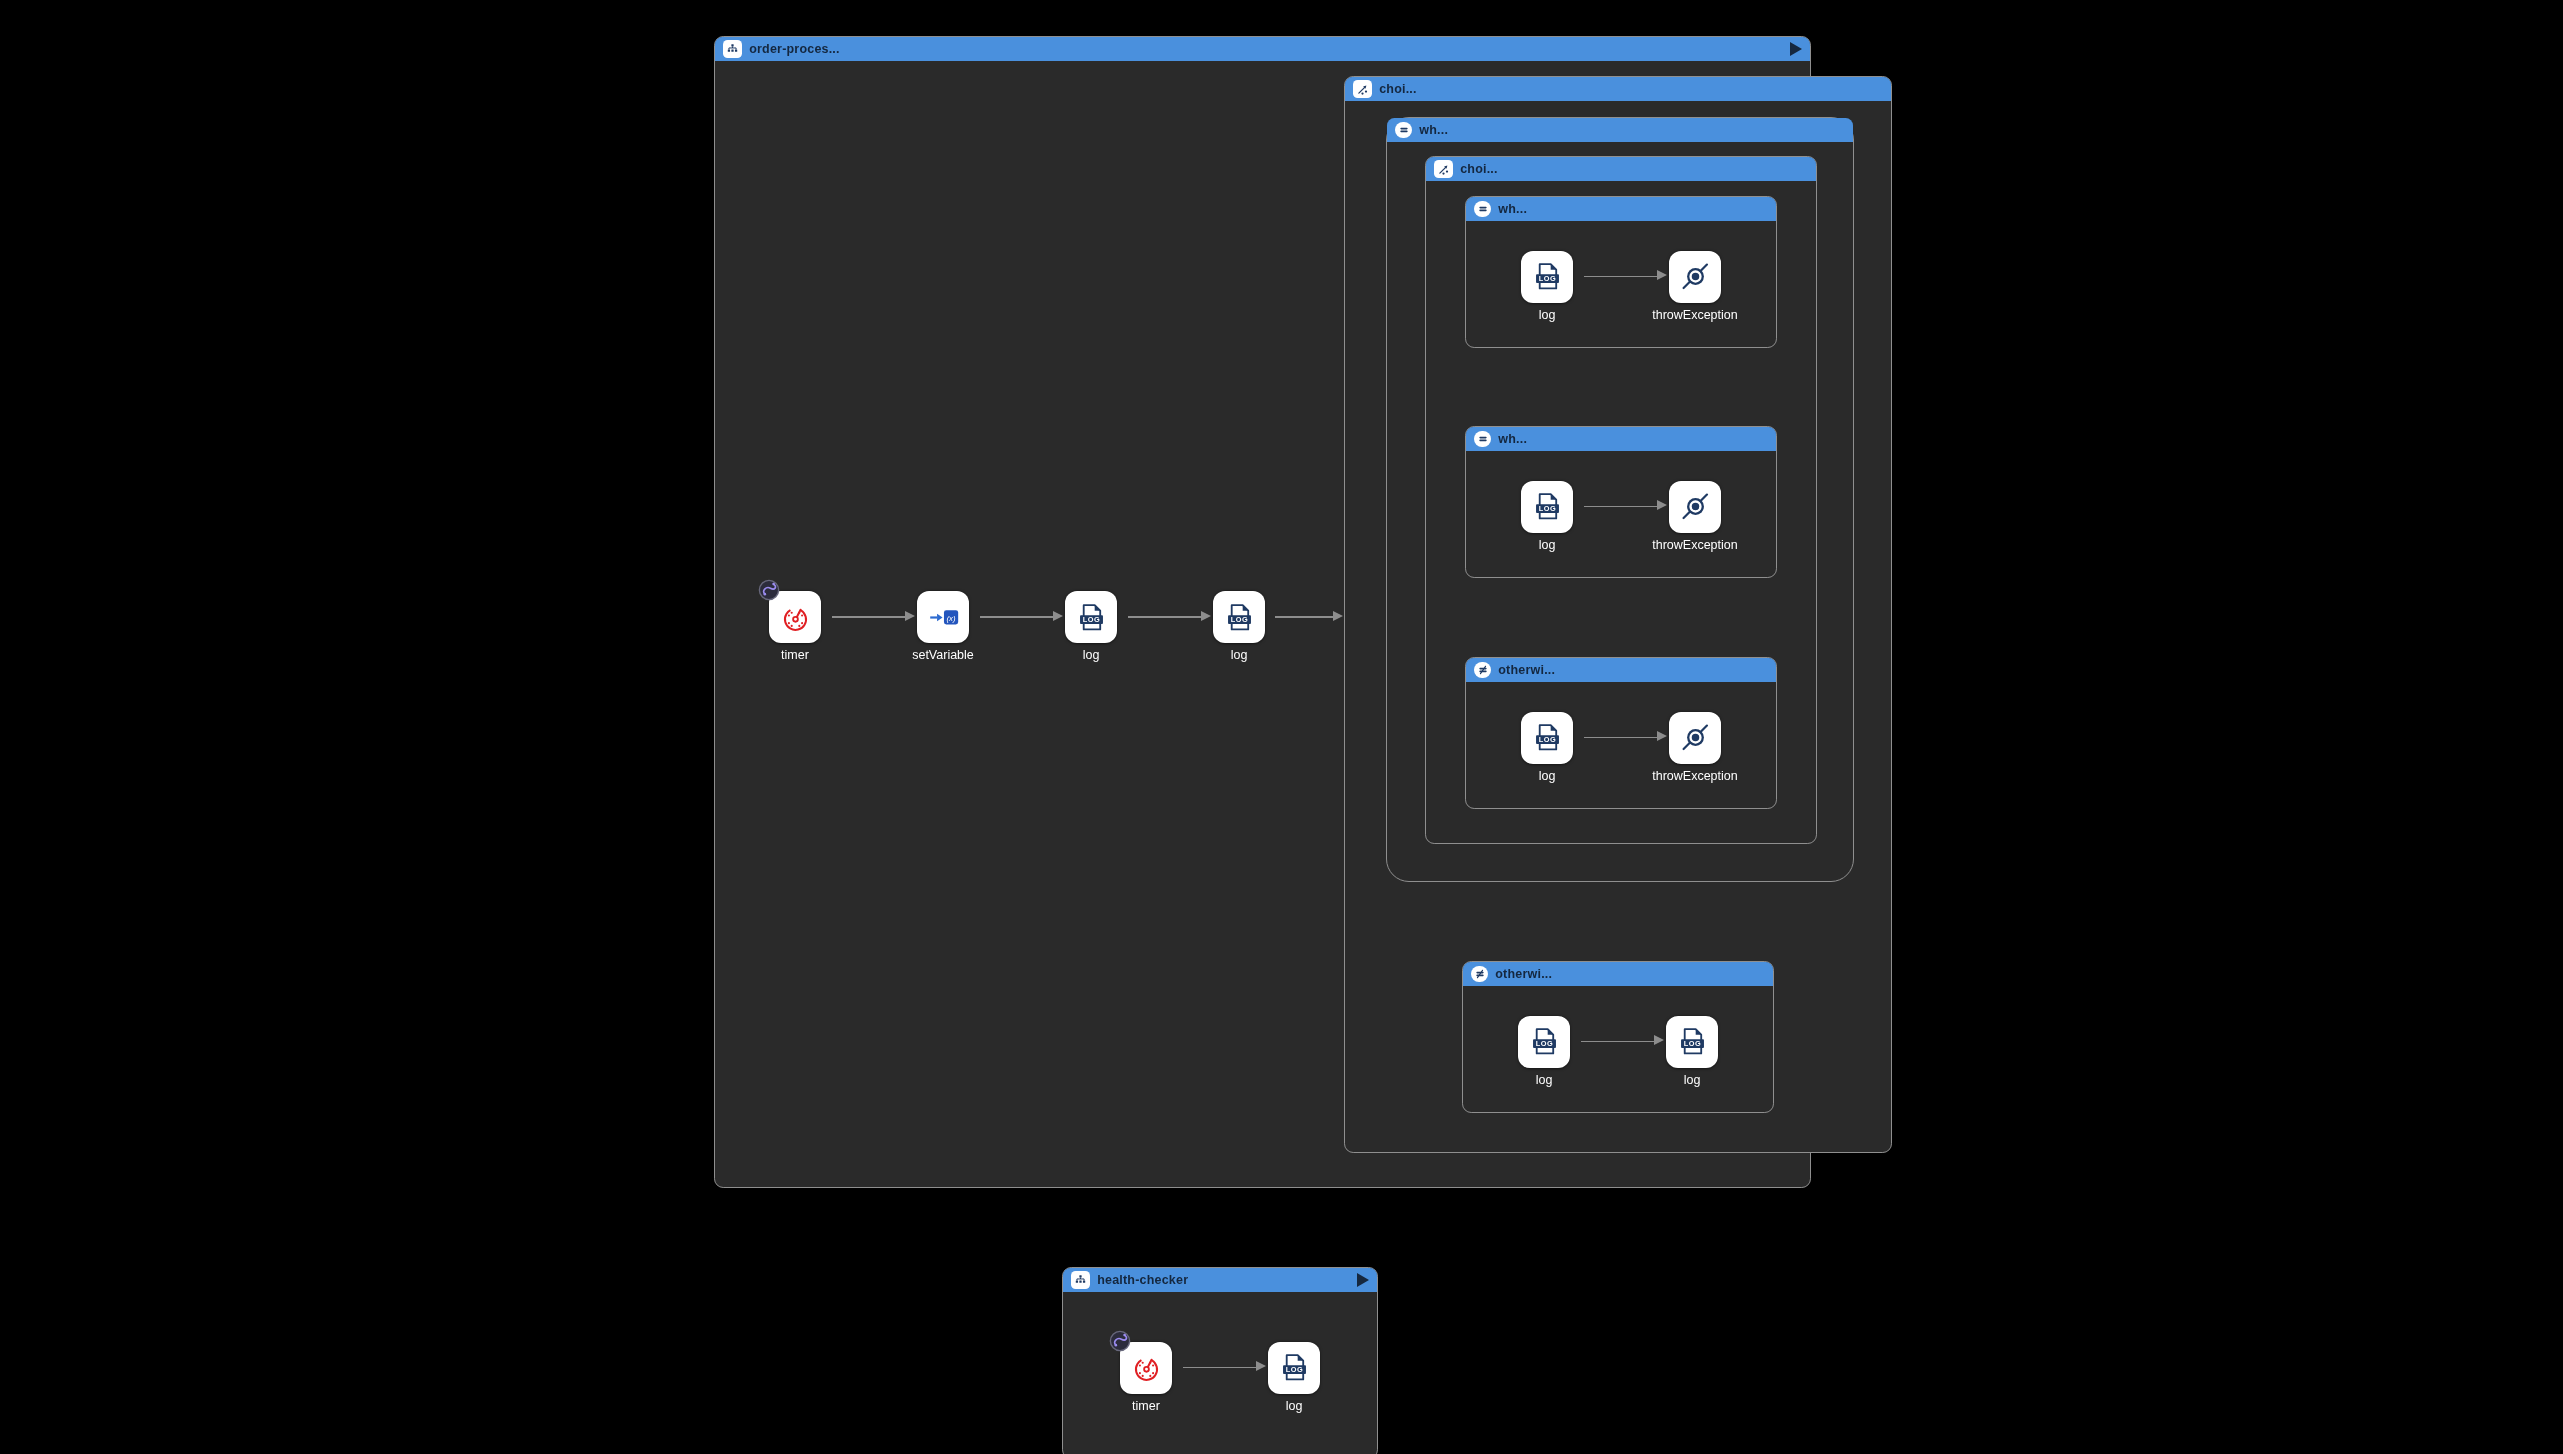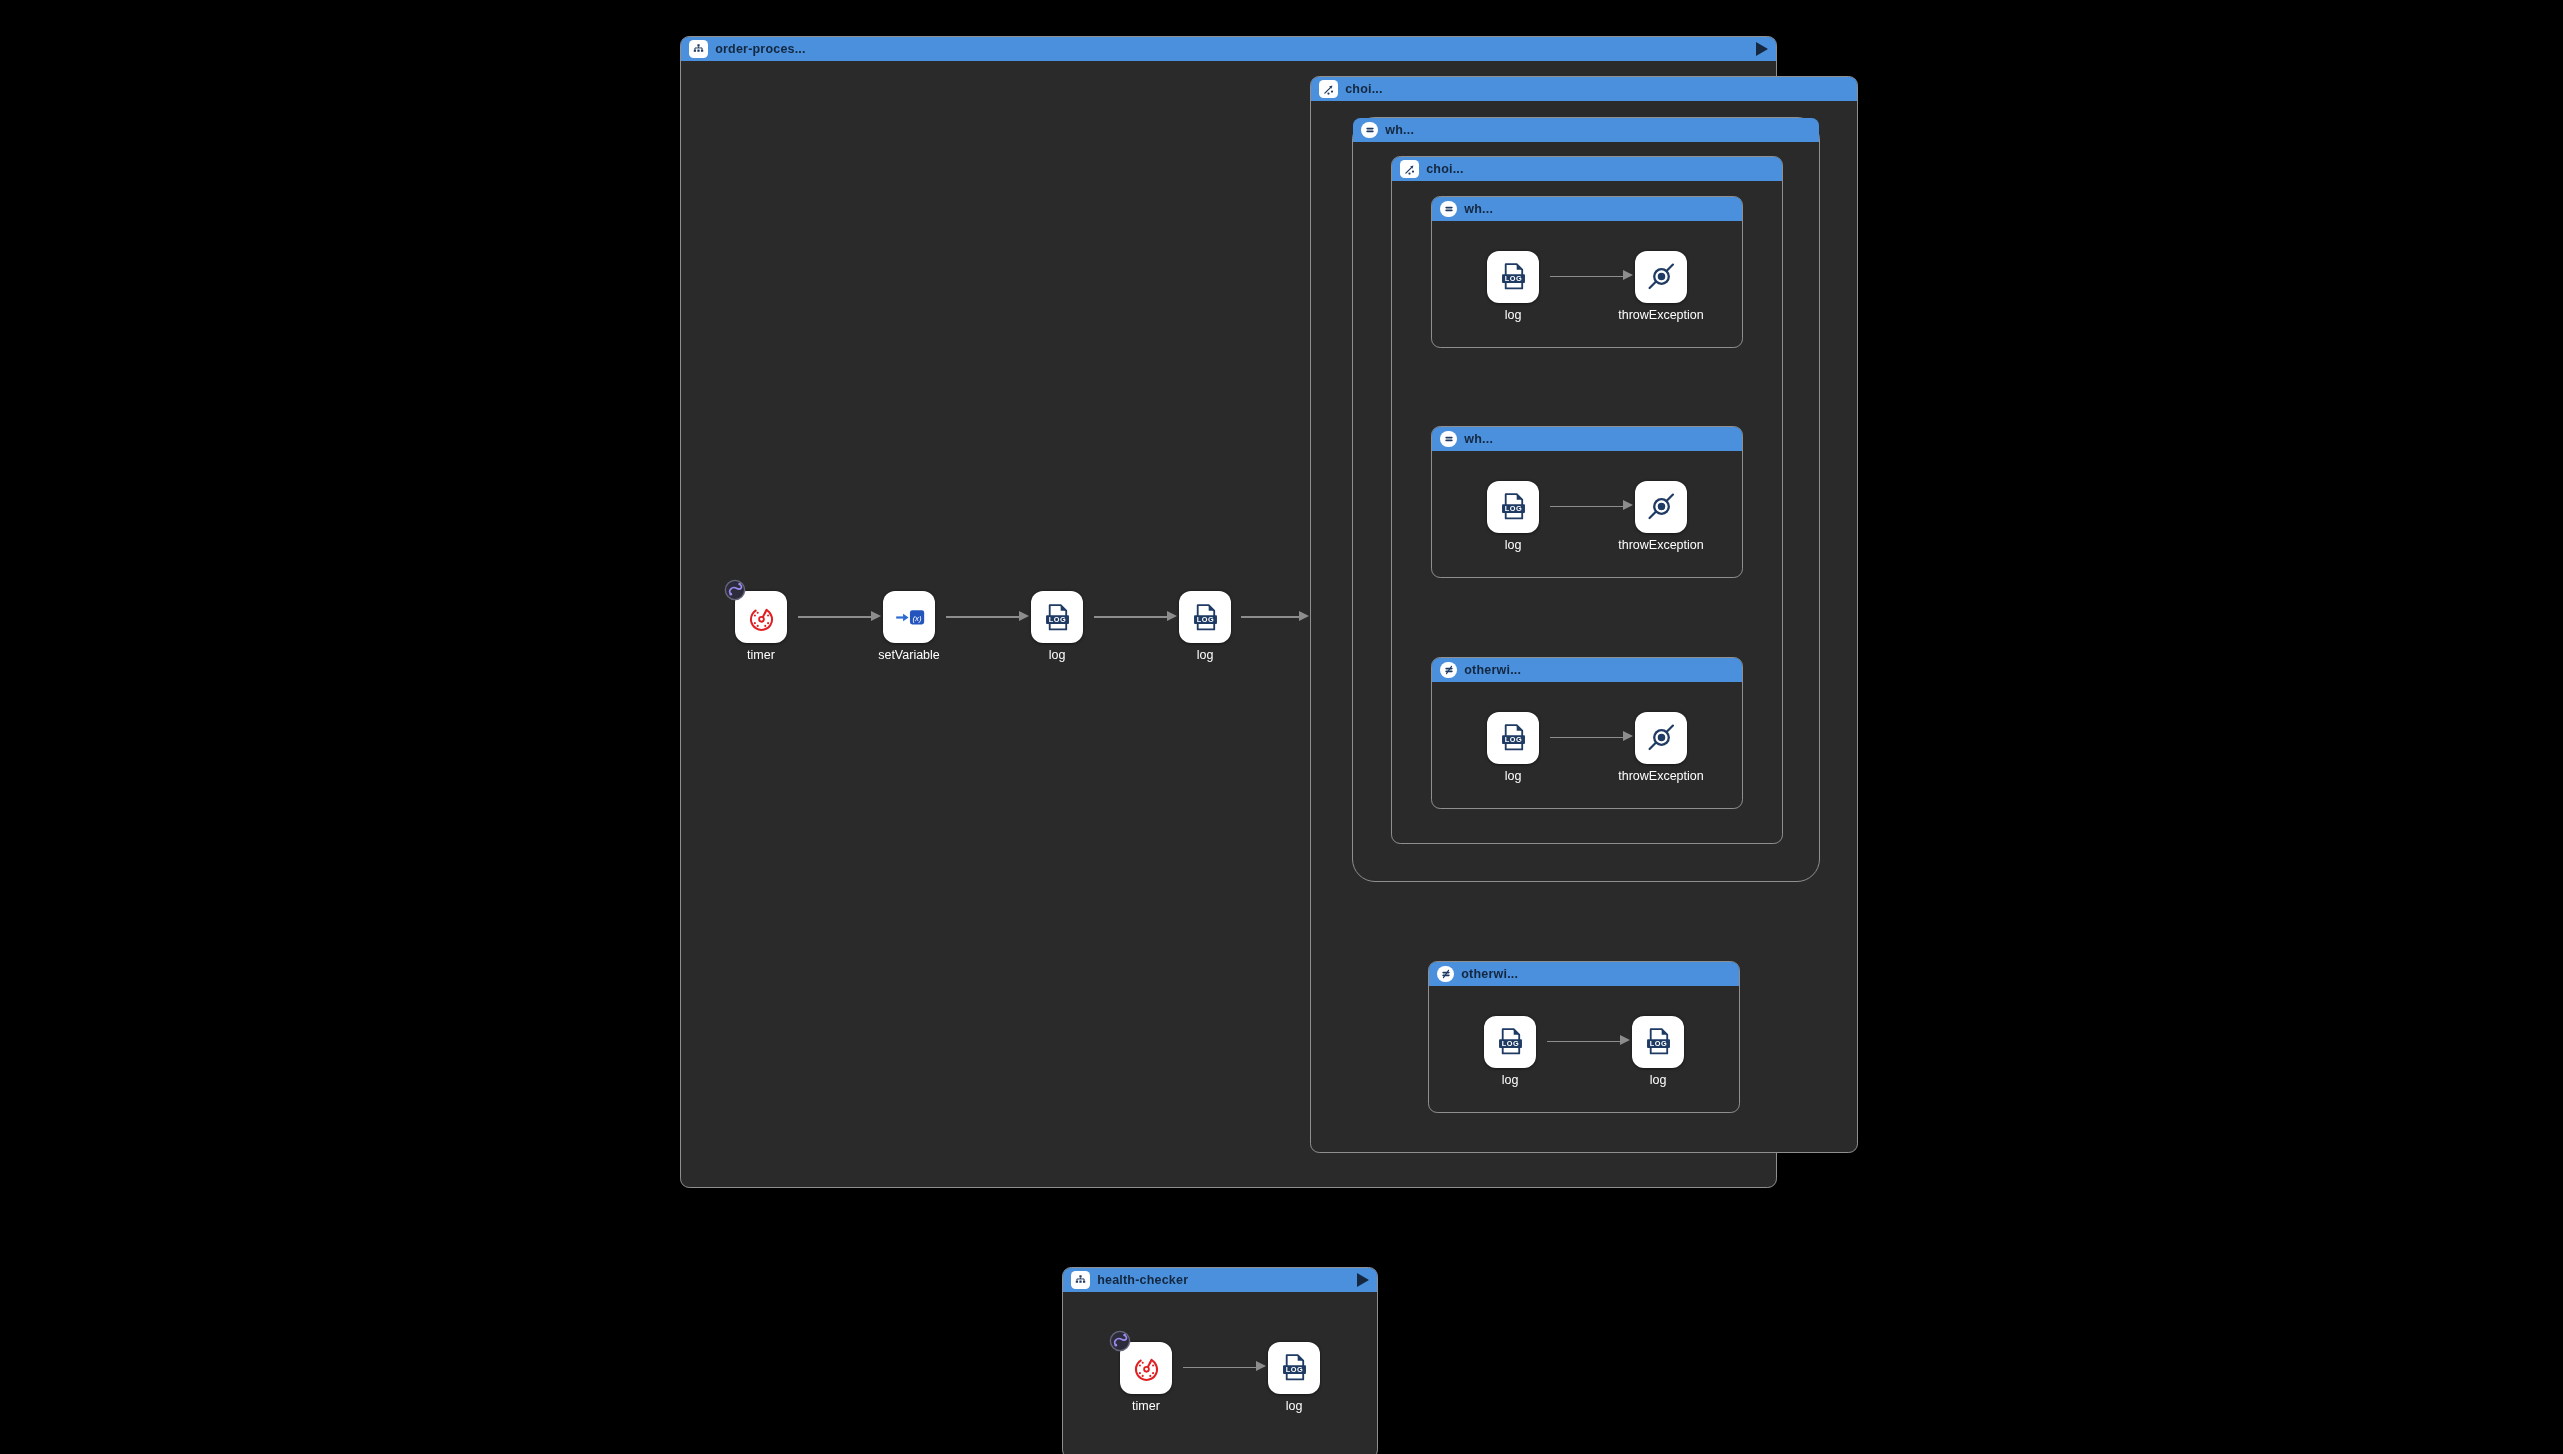--- a/index.html
+++ b/index.html
@@ -105,21 +105,21 @@
       <circle cx="12" cy="12" r="10.5" fill="#2c2c3c" stroke="#68687c" stroke-width="1.5"></circle>
       <path d="M7.5 16.5 C3.5 13 9 7.5 13.5 10 C18 12.5 21.5 9 17 5.5" fill="none" stroke="#9b8cf0" stroke-width="1.8" stroke-linecap="round"></path>
       <circle cx="7.5" cy="16.5" r="1.4" fill="#9b8cf0"></circle>
       <circle cx="17" cy="5.5" r="1.4" fill="#9b8cf0"></circle>
     </symbol>
   </defs>
 </svg>
 
 <div class="canvas">
 
-  <div class="container" style="left:680px;top:36px;width:1097px;height:1152px;">
+  <div class="container" style="left:714px;top:36px;width:1097px;height:1152px;">
     <div class="hdr">
       <span class="badge-sq">
         <svg class="g14" viewBox="0 0 16 16">
             <use href="#i-route"></use>
           </svg>
       </span>
       <span class="hdr-title">order-proces...</span>
       <span class="play"></span>
     </div>
 

